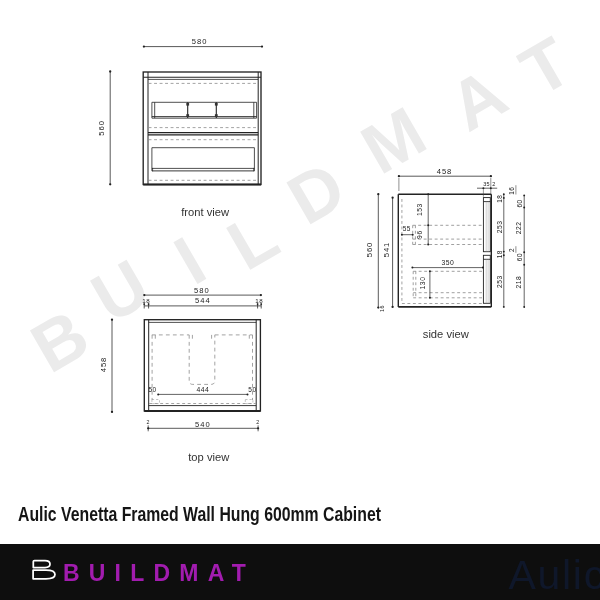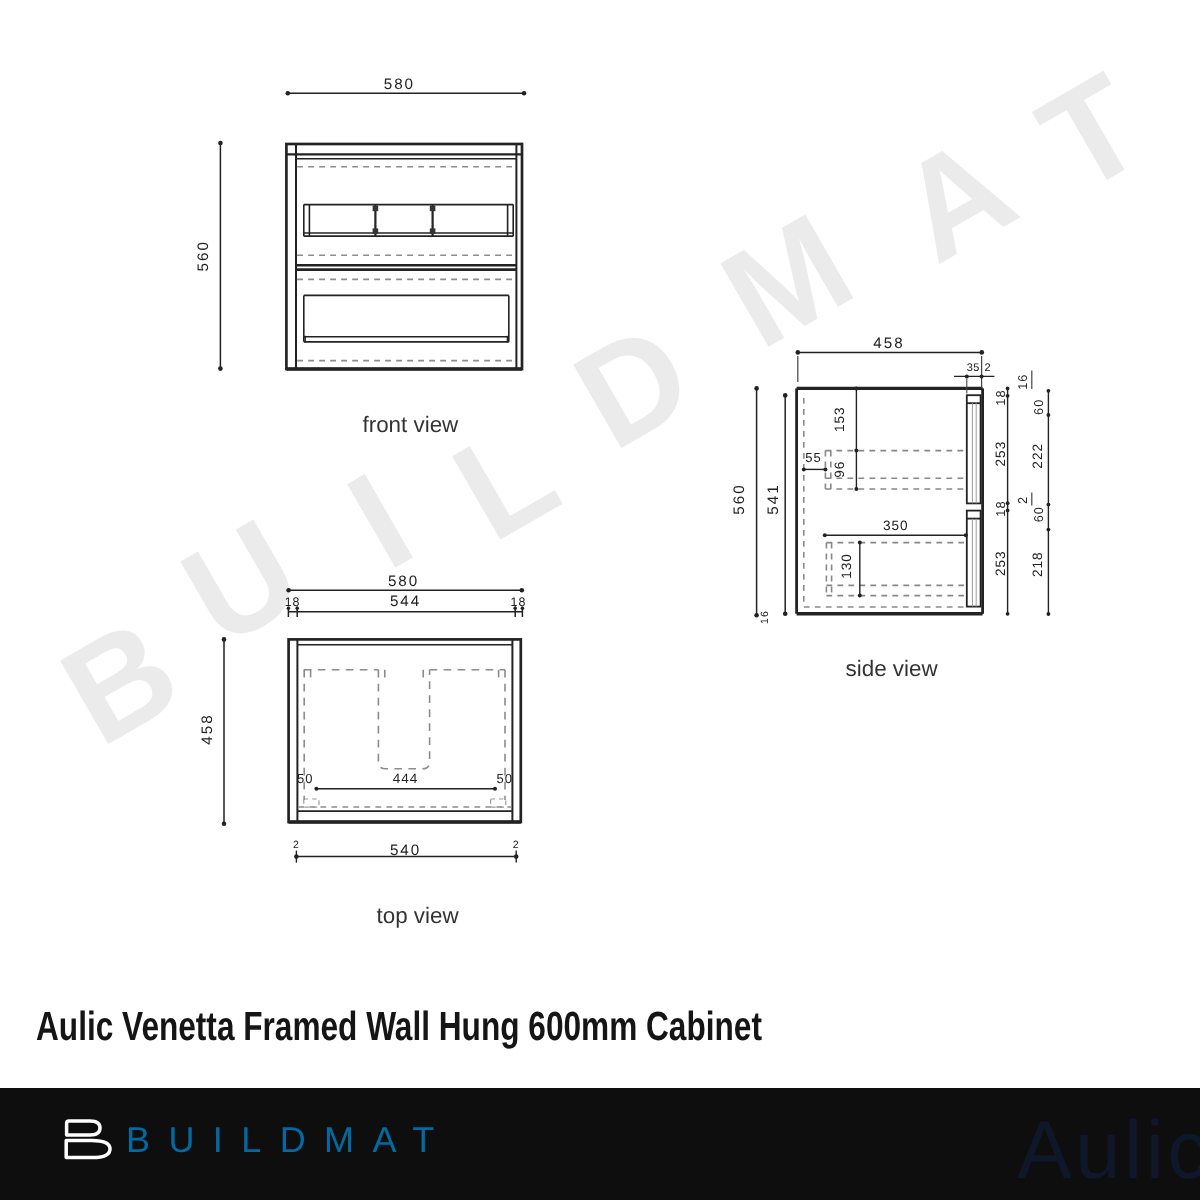--- a/index.html
+++ b/index.html
@@ -1,21 +1,21 @@
 <!DOCTYPE html>
 <html><head><meta charset="utf-8">
 <style>
 html,body{margin:0;padding:0;background:#fff;width:600px;height:600px;overflow:hidden}
 text{-webkit-font-smoothing:antialiased}
 svg{transform:translateZ(0)}
 *{box-sizing:border-box}
 .page{position:relative;width:600px;height:600px;font-family:"Liberation Sans",sans-serif;-webkit-font-smoothing:antialiased}
 .title{position:absolute;left:17.5px;top:503.3px;font-size:20.4px;font-weight:bold;color:#151515;white-space:nowrap;transform:scaleX(0.775);transform-origin:left center}
 .footer{position:absolute;left:0;top:543.5px;width:600px;height:56.5px;background:#0e0e0e}
-.bm{position:absolute;transform:translateZ(0);left:63px;top:559.5px;color:#0369a1;font-size:18px;font-weight:normal;letter-spacing:9.2px;white-space:nowrap}
+.bm{position:absolute;transform:translateZ(0);left:63px;top:559.5px;color:#a21caf;font-size:23px;font-weight:bold;letter-spacing:9.2px;white-space:nowrap}
 .aulic{position:absolute;transform:translateZ(0);left:508.5px;top:551.5px;color:#0f172a;font-size:41px;font-weight:300;letter-spacing:1.7px}
 </style></head>
 <body>
 <div class="page">
 <svg width="600" height="600" viewBox="0 0 600 600" style="position:absolute;left:0;top:0">
       <g>
         <text x="60.0" y="341.0" font-size="70" font-weight="bold" fill="#ebebeb" text-anchor="middle" dominant-baseline="central" font-family="Liberation Sans, sans-serif" transform="rotate(-30 60.0 341.0)">B</text>
         <text x="120.5" y="291.2" font-size="70" font-weight="bold" fill="#ebebeb" text-anchor="middle" dominant-baseline="central" font-family="Liberation Sans, sans-serif" transform="rotate(-30 120.5 291.2)">U</text>
         <text x="190.0" y="260.5" font-size="70" font-weight="bold" fill="#ebebeb" text-anchor="middle" dominant-baseline="central" font-family="Liberation Sans, sans-serif" transform="rotate(-30 190.0 260.5)">I</text>
         <text x="252.7" y="240.6" font-size="70" font-weight="bold" fill="#ebebeb" text-anchor="middle" dominant-baseline="central" font-family="Liberation Sans, sans-serif" transform="rotate(-30 252.7 240.6)">L</text>

